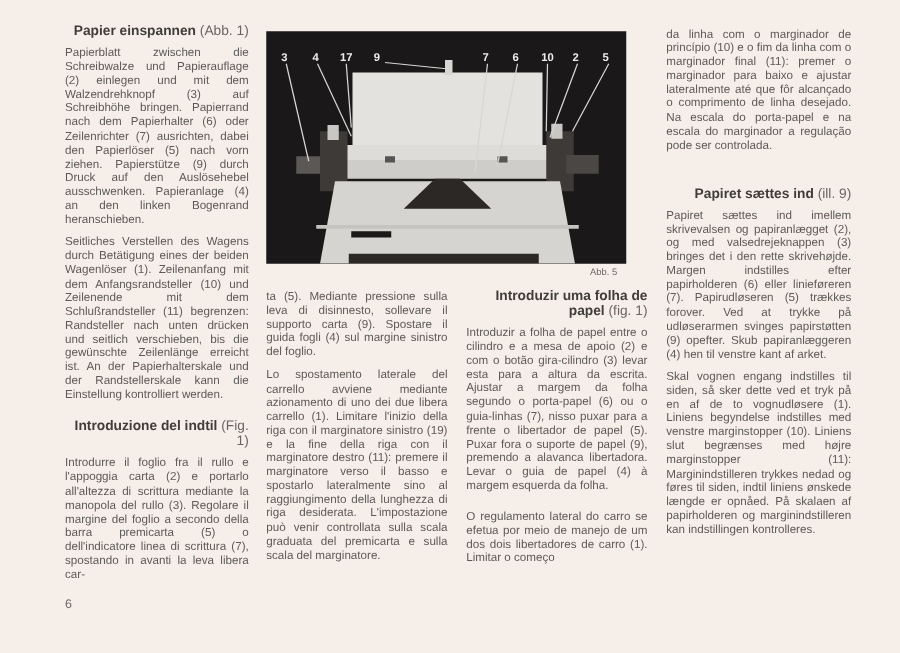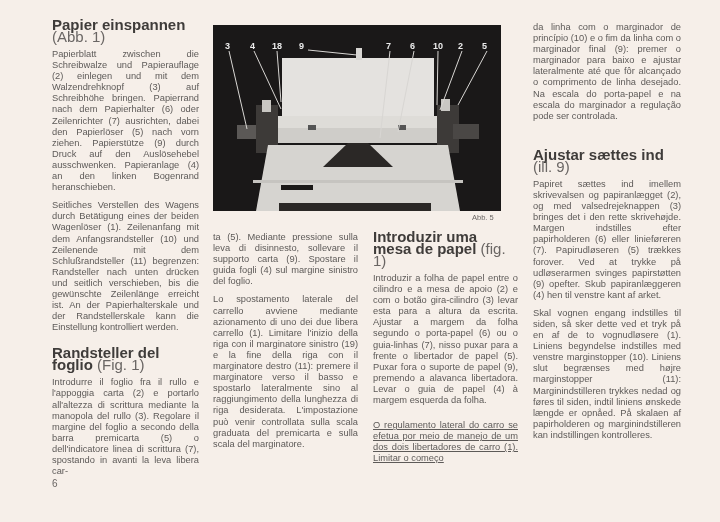--- a/index.html
+++ b/index.html
@@ -5,47 +5,47 @@
   html, body { margin: 0; padding: 0; }
   body {
     width: 720px; height: 522px; overflow: hidden;
     background: #f6efe9;
     font-family: "Liberation Sans", sans-serif;
     color: #5d5a58;
     position: relative;
   }
   .col { position: absolute; font-size: 9.3px; line-height: 11.1px; text-align: justify; }
   .col p { margin: 0 0 7px 0; }
-  .col h3 { margin: 0 0 6px 0; font-size: 15px; line-height: 12px; font-weight: bold; color: #3f3c3a; text-align: left; }
+  .col h3 { margin: 0 0 6px 0; font-size: 11px; line-height: 12px; font-weight: bold; color: #3f3c3a; text-align: right; }
   .col h3 .ref { font-weight: normal; color: #6a6664; }
   #col1 { left: 52px; top: 19px; width: 147px; }
   #col2 { left: 213px; top: 232px; width: 145px; }
   #col3 { left: 373px; top: 231px; width: 145px; }
   #col4 { left: 533px; top: 22px; width: 148px; }
   .h-intro-it { margin-top: 14px !important; }
-  .p-pt-2 { margin-top: 14px !important; text-decoration: underline; }
+  .p-pt-2 { margin-top: 14px !important; }
   .h-da { margin-top: 27px !important; }
   .page-number { position: absolute; left: 52px; top: 478px; font-size: 10px; color: #6a6664; }
   .figure { position: absolute; left: 213px; top: 25px; width: 288px; height: 186px; background: #1a1818; overflow: hidden; }
   .fig-caption { position: absolute; left: 472px; top: 213px; font-size: 7.5px; color: #6a6664; }
   .callout { position: absolute; top: 16px; font-size: 9px; font-weight: bold; color: #ececec; }
   svg.machine { position: absolute; left: 0; top: 0; }
 </style>
 </head>
 <body>
 
 <div id="col1" class="col">
   <h3>
     <span>Papier einspannen</span>
     <span class="ref">(Abb. 1)</span>
   </h3>
   <p>Papierblatt zwischen die Schreibwalze und Papierauflage (2) einlegen und mit dem Walzendrehknopf (3) auf Schreibhöhe bringen. Papierrand nach dem Papierhalter (6) oder Zeilenrichter (7) ausrichten, dabei den Papierlöser (5) nach vorn ziehen. Papierstütze (9) durch Druck auf den Auslösehebel ausschwenken. Papieranlage (4) an den linken Bogenrand heranschieben.</p>
   <p>Seitliches Verstellen des Wagens durch Betätigung eines der beiden Wagenlöser (1). Zeilenanfang mit dem Anfangsrandsteller (10) und Zeilenende mit dem Schlußrandsteller (11) begrenzen: Randsteller nach unten drücken und seitlich verschieben, bis die gewünschte Zeilenlänge erreicht ist. An der Papierhalterskale und der Randstellerskale kann die Einstellung kontrolliert werden.</p>
   <h3 class="h-intro-it">
-    <span>Randsteller del foglio</span>
+    <span>Introduzione del indtil</span>
     <span class="ref">(Fig. 1)</span>
   </h3>
   <p>Introdurre il foglio fra il rullo e l'appoggia carta (2) e portarlo all'altezza di scrittura mediante la manopola del rullo (3). Regolare il margine del foglio a secondo della barra premicarta (5) o dell'indicatore linea di scrittura (7), spostando in avanti la leva libera car-</p>
 </div>
 
 <div class="page-number">6</div>
 
 <div class="figure">
   <svg class="machine" width="288" height="186" viewBox="0 0 288 186">
 
@@ -79,45 +79,45 @@
       <line x1="95" y1="25" x2="144" y2="30"></line>
       <line x1="177" y1="26" x2="167" y2="113"></line>
       <line x1="201" y1="26" x2="185" y2="107"></line>
       <line x1="225" y1="26" x2="224" y2="80"></line>
       <line x1="249" y1="26" x2="227" y2="85"></line>
       <line x1="274" y1="26" x2="245" y2="80"></line>
     </g>
   </svg>
   <span class="callout" style="left:12px">3</span>
   <span class="callout" style="left:37px">4</span>
-  <span class="callout" style="left:59px">18</span>
+  <span class="callout" style="left:59px">17</span>
   <span class="callout" style="left:86px">9</span>
   <span class="callout" style="left:173px">7</span>
   <span class="callout" style="left:197px">6</span>
   <span class="callout" style="left:220px">10</span>
   <span class="callout" style="left:245px">2</span>
   <span class="callout" style="left:269px">5</span>
 </div>
 <div class="fig-caption">Abb. 5</div>
 
 <div id="col2" class="col">
   <p>ta (5). Mediante pressione sulla leva di disinnesto, sollevare il supporto carta (9). Spostare il guida fogli (4) sul margine sinistro del foglio.</p>
   <p>Lo spostamento laterale del carrello avviene mediante azionamento di uno dei due libera carrello (1). Limitare l'inizio della riga con il marginatore sinistro (19) e la fine della riga con il marginatore destro (11): premere il marginatore verso il basso e spostarlo lateralmente sino al raggiungimento della lunghezza di riga desiderata. L'impostazione può venir controllata sulla scala graduata del premicarta e sulla scala del marginatore.</p>
 </div>
 
 <div id="col3" class="col">
   <h3>
-    <span>Introduzir uma mesa de papel</span>
+    <span>Introduzir uma folha de papel</span>
     <span class="ref">(fig. 1)</span>
   </h3>
   <p>Introduzir a folha de papel entre o cilindro e a mesa de apoio (2) e com o botão gira-cilindro (3) levar esta para a altura da escrita. Ajustar a margem da folha segundo o porta-papel (6) ou o guia-linhas (7), nisso puxar para a frente o libertador de papel (5). Puxar fora o suporte de papel (9), premendo a alavanca libertadora. Levar o guia de papel (4) à margem esquerda da folha.</p>
   <p class="p-pt-2">O regulamento lateral do carro se efetua por meio de manejo de um dos dois libertadores de carro (1). Limitar o começo</p>
 </div>
 
 <div id="col4" class="col">
-  <p>da linha com o marginador de princípio (10) e o fim da linha com o marginador final (9): premer o marginador para baixo e ajustar lateralmente até que fôr alcançado o comprimento de linha desejado. Na escala do porta-papel e na escala do marginador a regulação pode ser controlada.</p>
+  <p>da linha com o marginador de princípio (10) e o fim da linha com o marginador final (11): premer o marginador para baixo e ajustar lateralmente até que fôr alcançado o comprimento de linha desejado. Na escala do porta-papel e na escala do marginador a regulação pode ser controlada.</p>
   <h3 class="h-da">
-    <span>Ajustar sættes ind</span>
+    <span>Papiret sættes ind</span>
     <span class="ref">(ill. 9)</span>
   </h3>
   <p>Papiret sættes ind imellem skrivevalsen og papiranlægget (2), og med valsedrejeknappen (3) bringes det i den rette skrivehøjde. Margen indstilles efter papirholderen (6) eller linieføreren (7). Papirudløseren (5) trækkes forover. Ved at trykke på udløserarmen svinges papirstøtten (9) opefter. Skub papiranlæggeren (4) hen til venstre kant af arket.</p>
   <p>Skal vognen engang indstilles til siden, så sker dette ved et tryk på en af de to vognudløsere (1). Liniens begyndelse indstilles med venstre marginstopper (10). Liniens slut begrænses med højre marginstopper (11): Marginindstilleren trykkes nedad og føres til siden, indtil liniens ønskede længde er opnåed. På skalaen af papirholderen og marginindstilleren kan indstillingen kontrolleres.</p>
 </div>
 
 </body></html>

